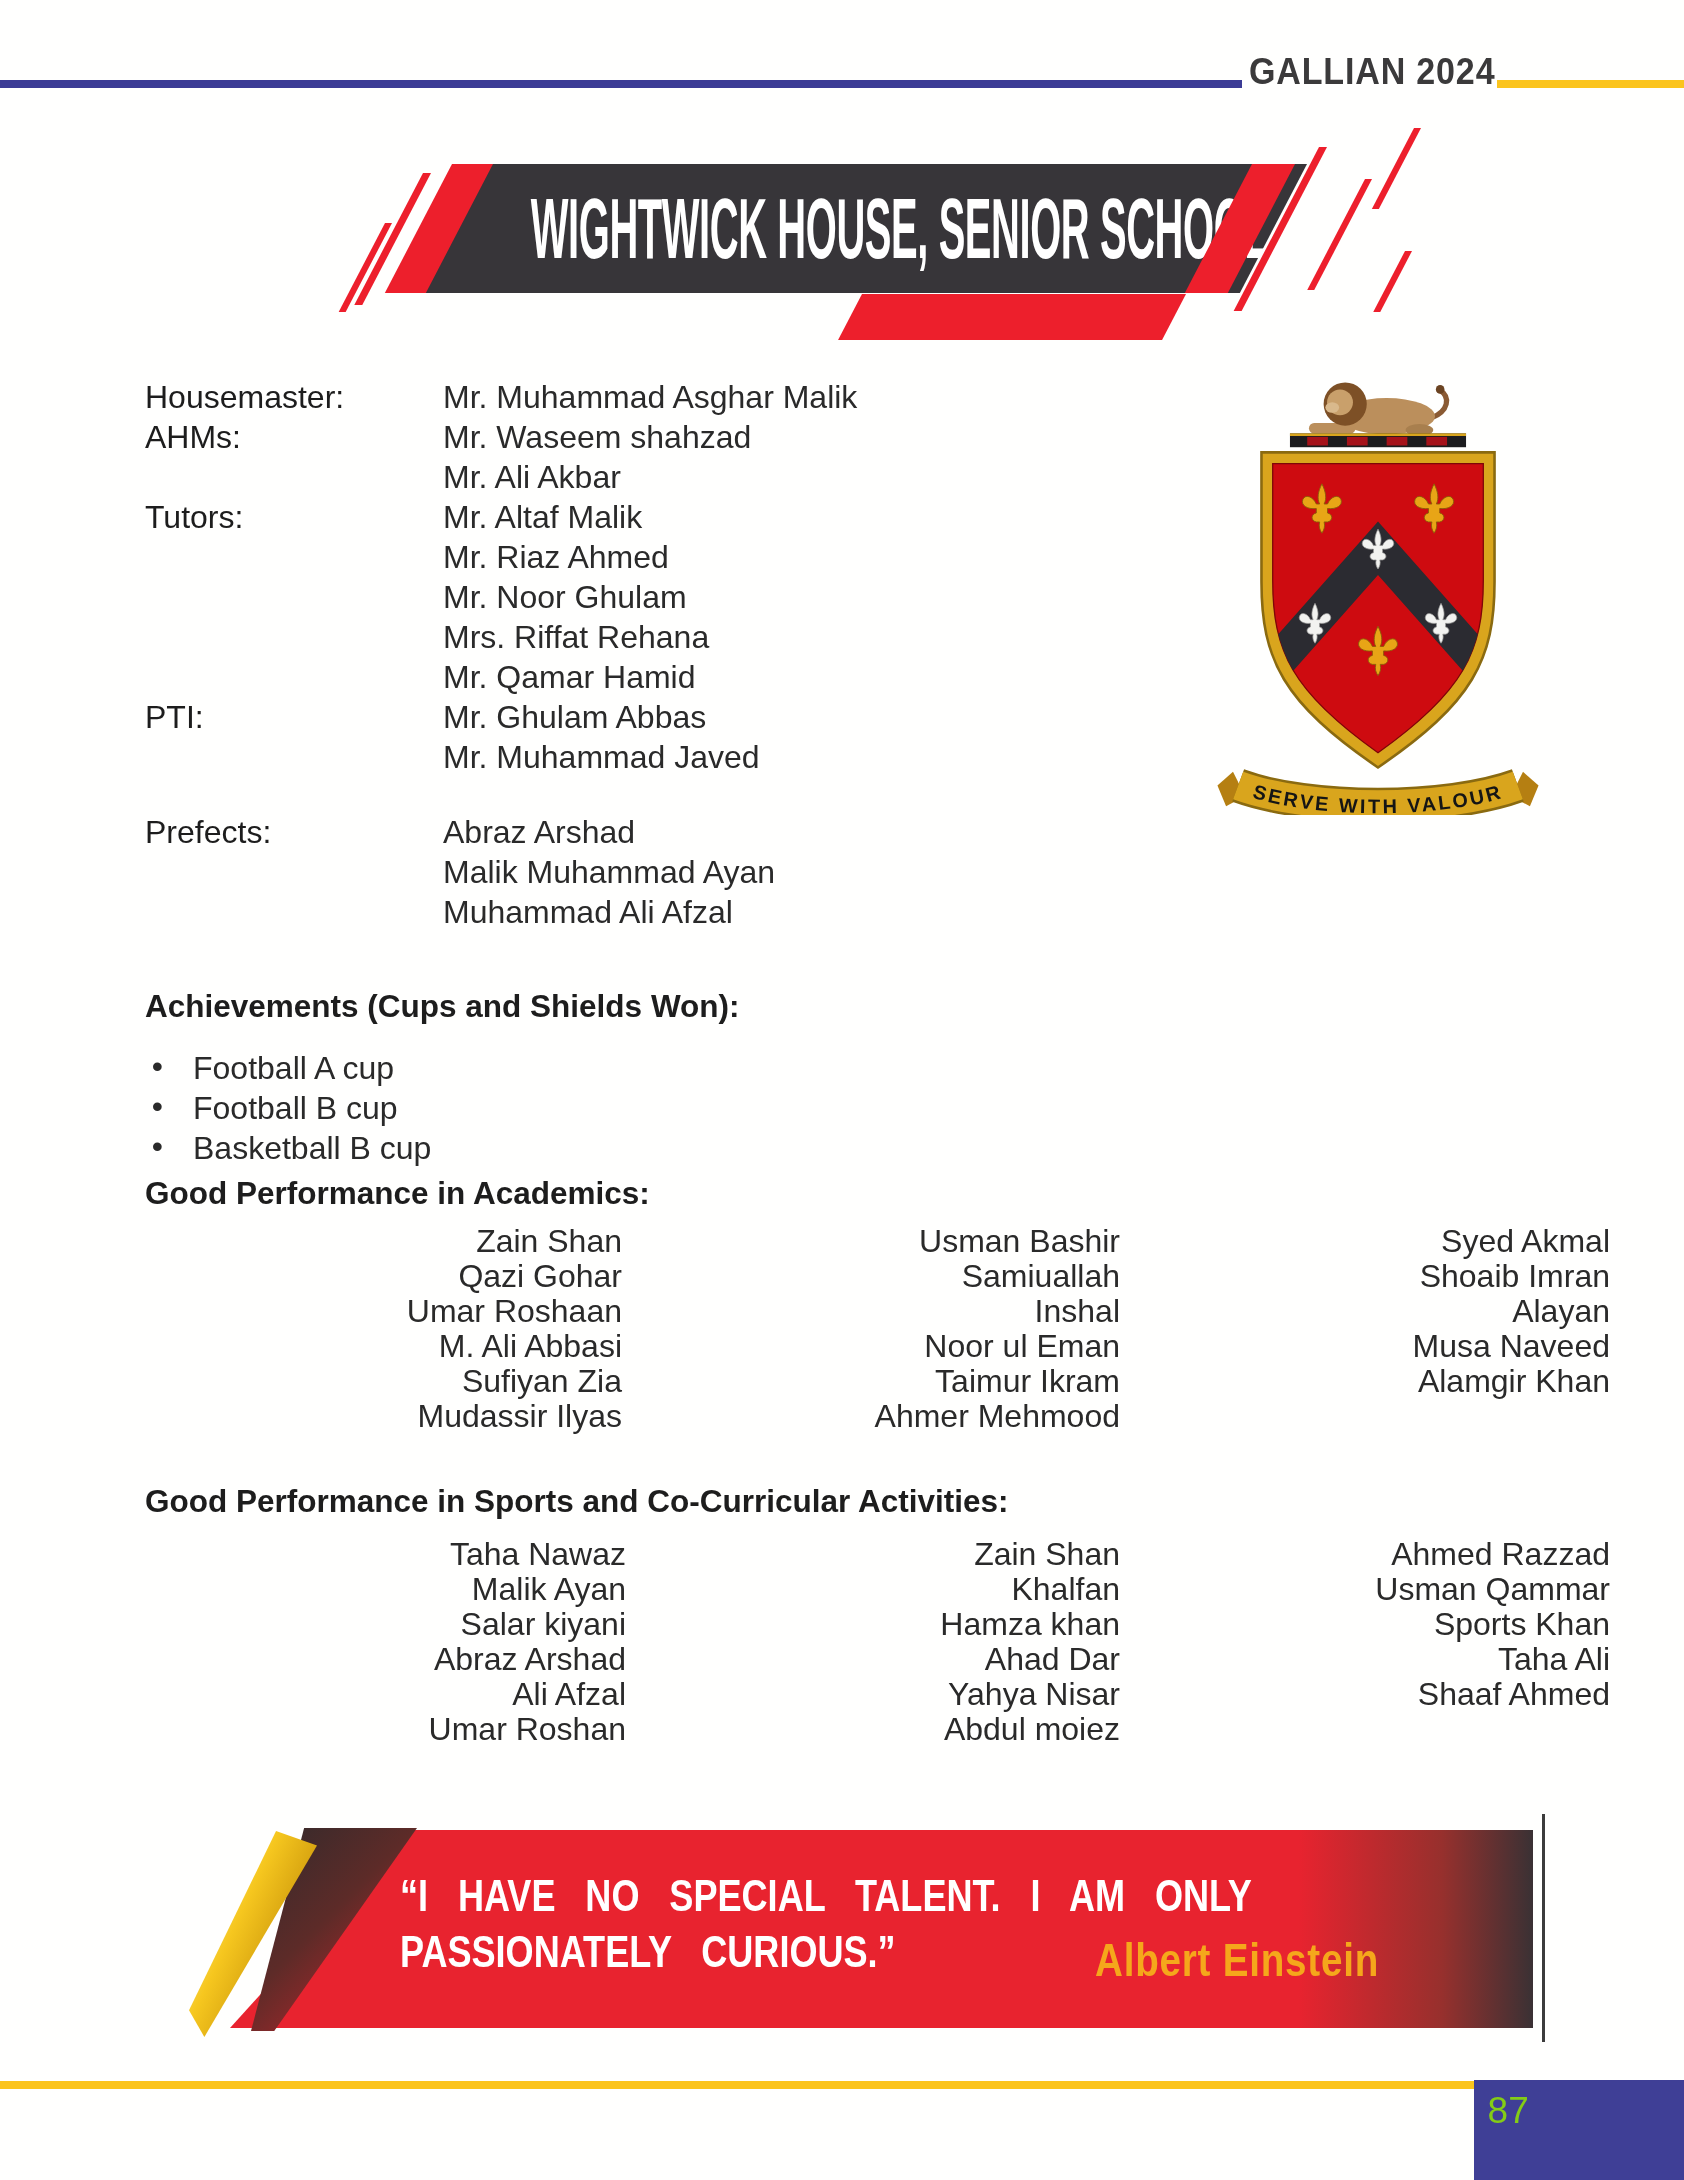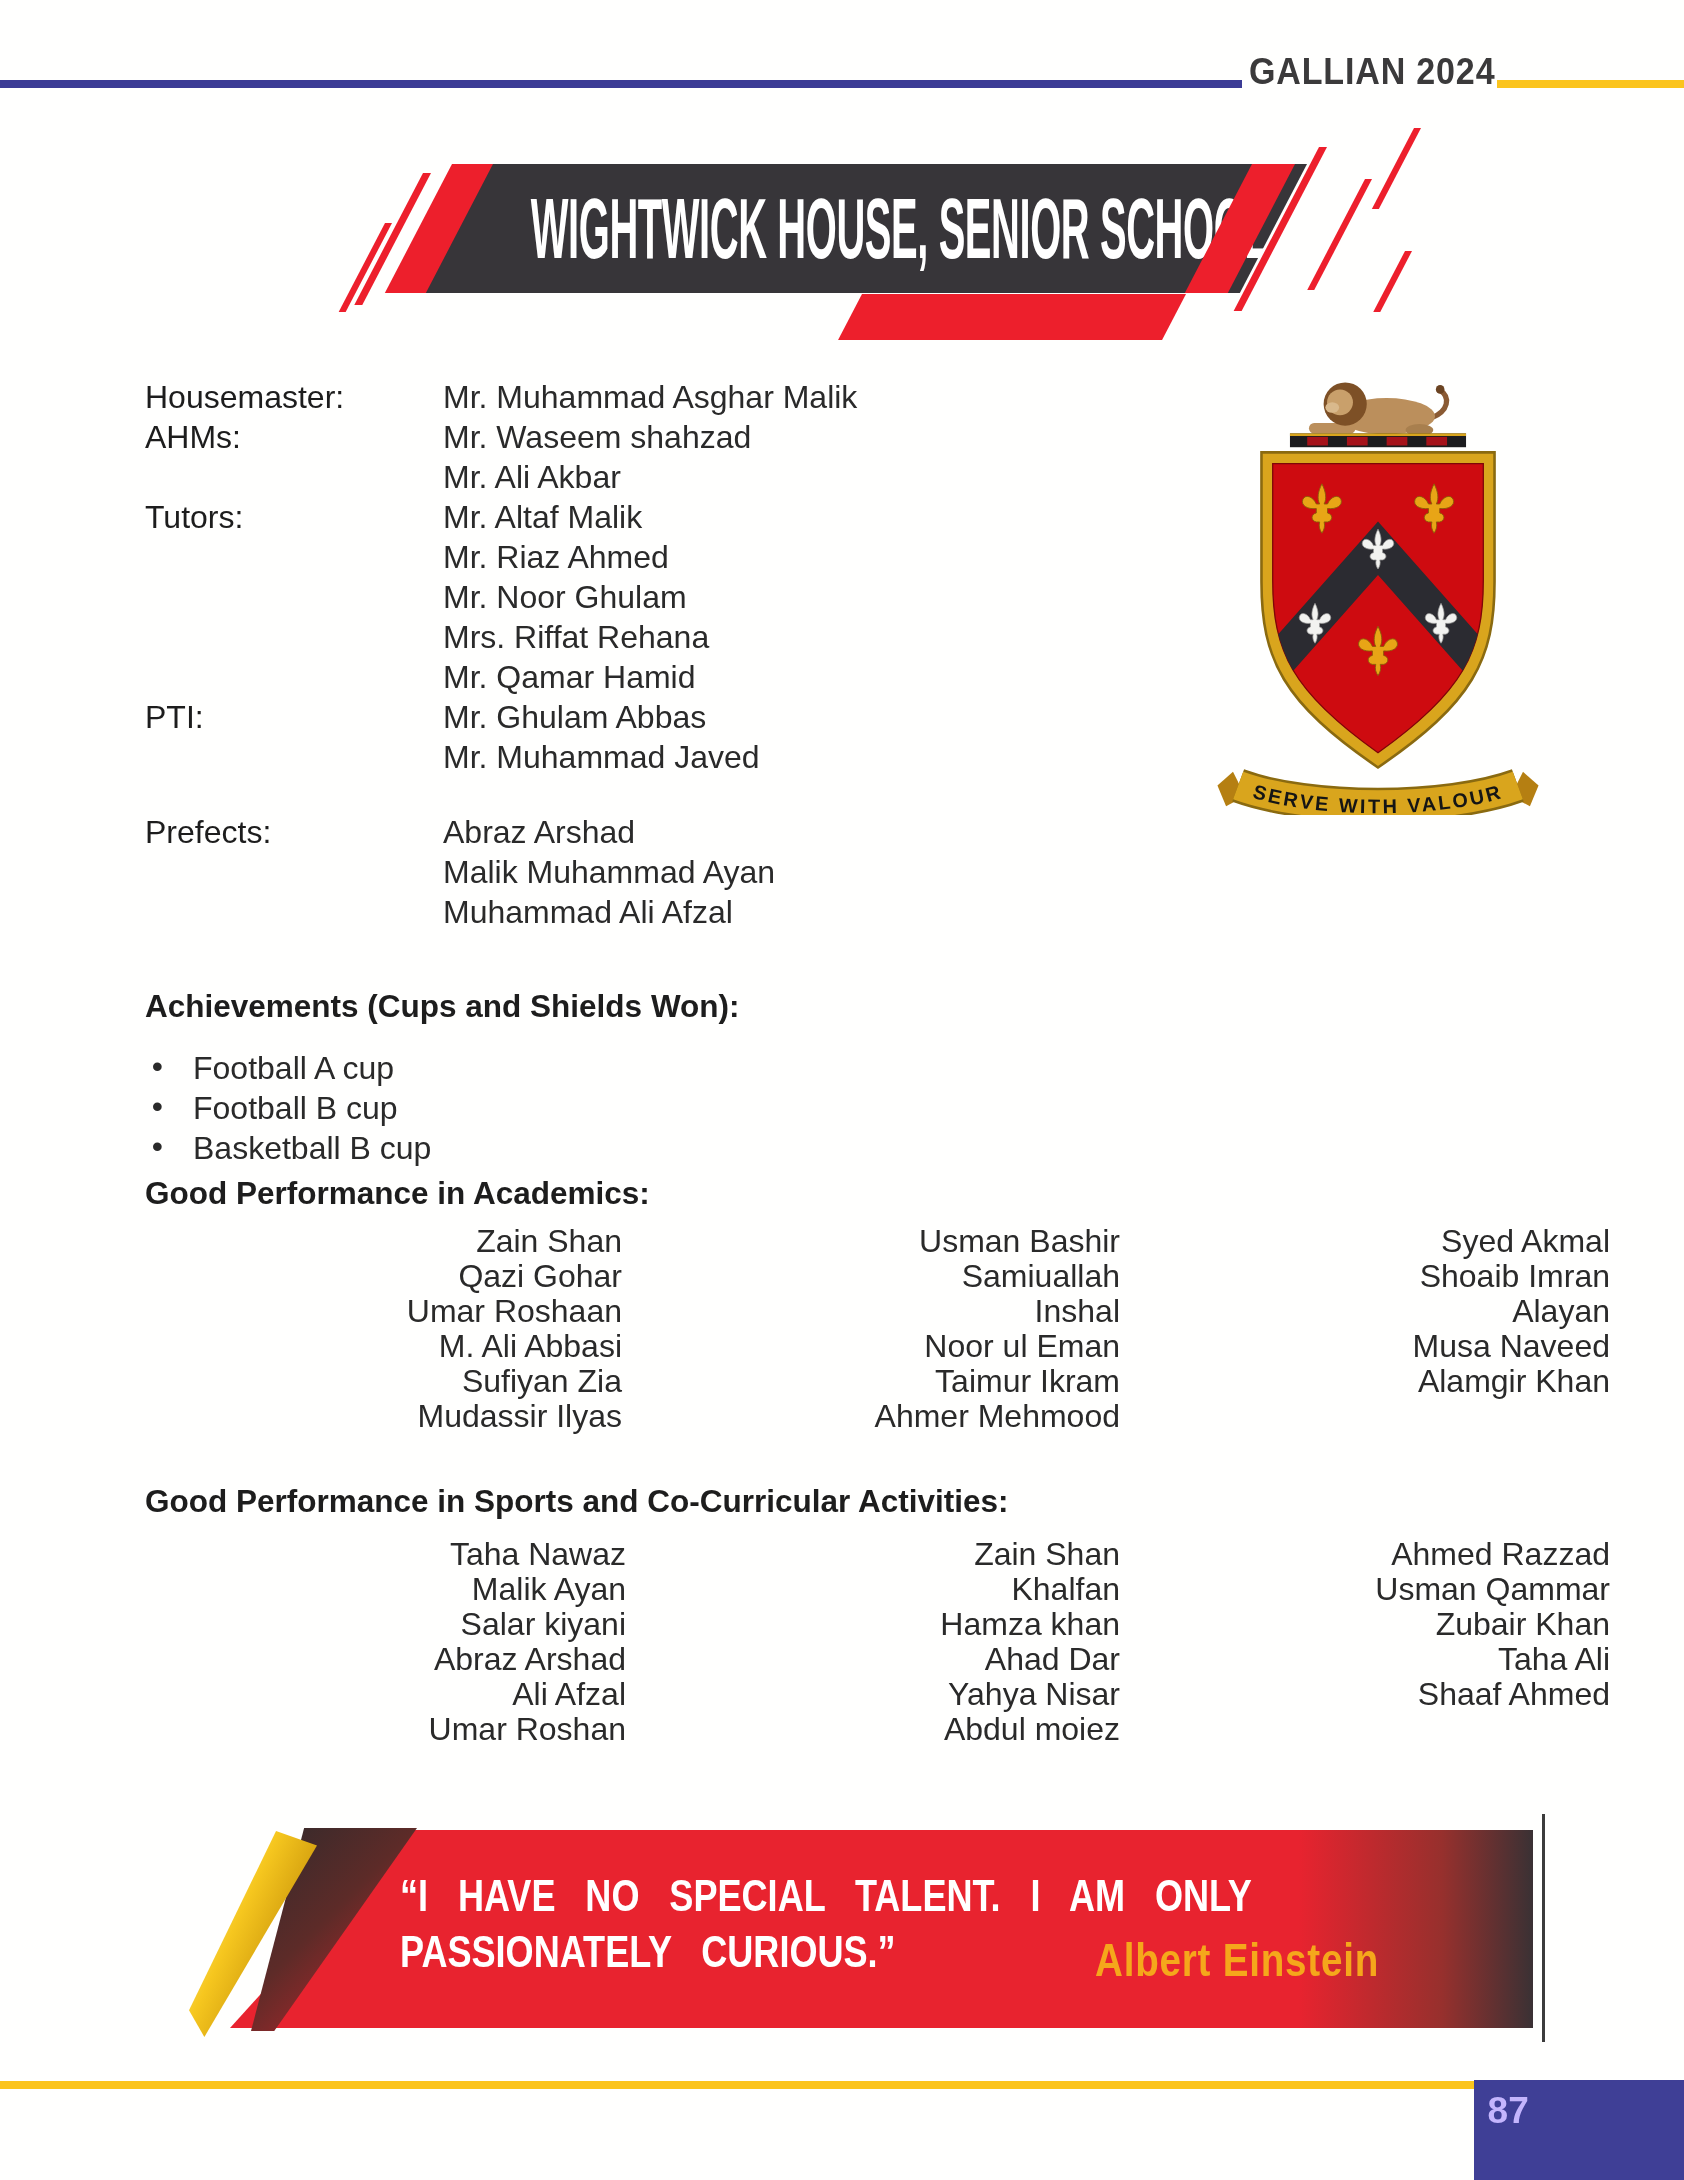--- a/index.html
+++ b/index.html
@@ -43,21 +43,21 @@
           clip-path:polygon(68% 0,100% 7%,12% 100%,0 87%);
           background:linear-gradient(115deg,#fff2a6 8%,#f6c71f 40%,#d29e0e 65%,#8a5c08 95%);z-index:3;}
   .q-line{position:absolute;left:400px;color:#ffffff;font-weight:700;font-size:44px;white-space:nowrap;
           transform:scaleX(0.82);transform-origin:0 0;word-spacing:0.55em;z-index:4;}
   .q-author{position:absolute;left:1095px;top:1933px;color:#f5a71b;font-weight:700;font-size:46px;
             white-space:nowrap;transform:scaleX(0.84);transform-origin:0 0;letter-spacing:0.9px;z-index:5;}
   .hairline{position:absolute;left:1542px;top:1814px;width:3.4px;height:228px;background:#3c3c3c;}
 
   
   .pgbox{position:absolute;left:1474px;top:2080px;width:211px;height:101px;background:#3f3f96;}
-  .pgnum{color:#c4b5fd;font-size:37px;font-weight:700;padding:10.2px 0 0 13.6px;}
+  .pgnum{color:#84cc16;font-size:37px;font-weight:400;padding:10.2px 0 0 13.6px;}
 </style>
 </head>
 <body>
 
 <div class="page">
 
   <div class="rule" style="left:0;top:80px;width:1242px;background:#3c3c95;"></div>
   <div class="hdr-title">GALLIAN 2024</div>
   <div class="rule" style="left:1497px;top:80px;width:188px;background:#fbc41d;"></div>
 
@@ -231,21 +231,21 @@
     <div>Zain Shan</div>
     <div>Khalfan</div>
     <div>Hamza khan</div>
     <div>Ahad Dar</div>
     <div>Yahya Nisar</div>
     <div>Abdul moiez</div>
   </div>
   <div class="ncol" style="left:1133px;top:1536px;">
     <div>Ahmed Razzad</div>
     <div>Usman Qammar</div>
-    <div>Zubair Khan</div>
+    <div>Sports Khan</div>
     <div>Taha Ali</div>
     <div>Shaaf Ahmed</div>
   </div>
 
   <div class="q-red"></div>
   <div class="q-fold"></div>
   <div class="q-curl"></div>
   <div class="q-line" style="top:1871px;">“I HAVE NO SPECIAL TALENT. I AM ONLY</div>
   <div class="q-line" style="top:1927px;">PASSIONATELY CURIOUS.”</div>
   <div class="q-author">Albert Einstein</div>

